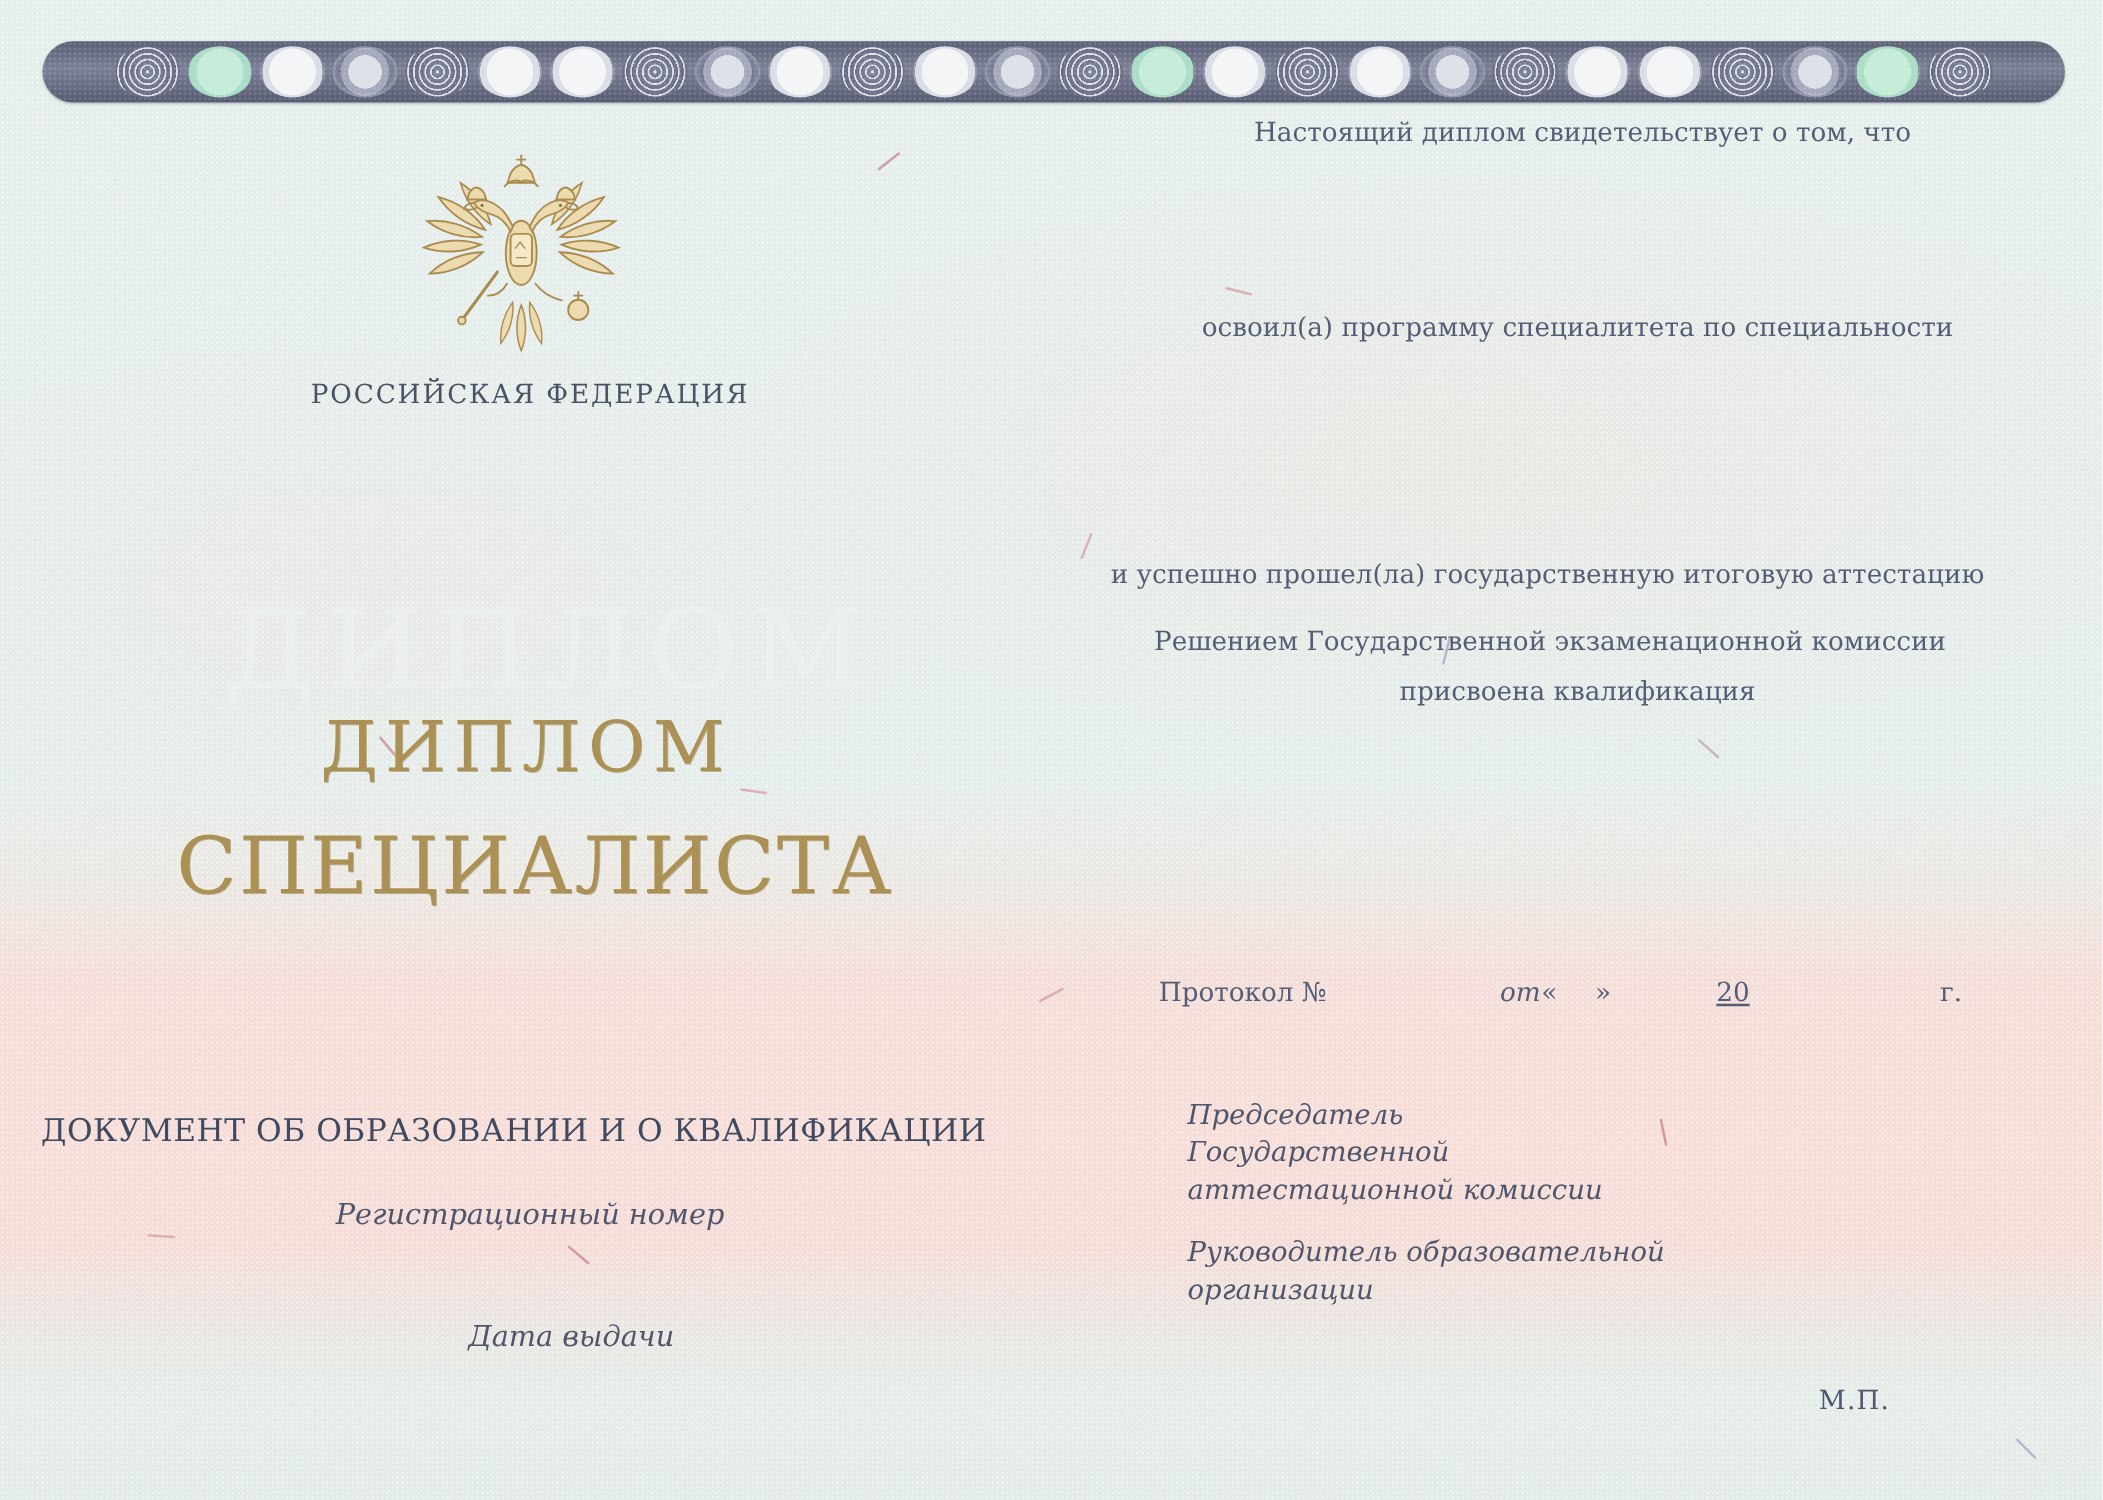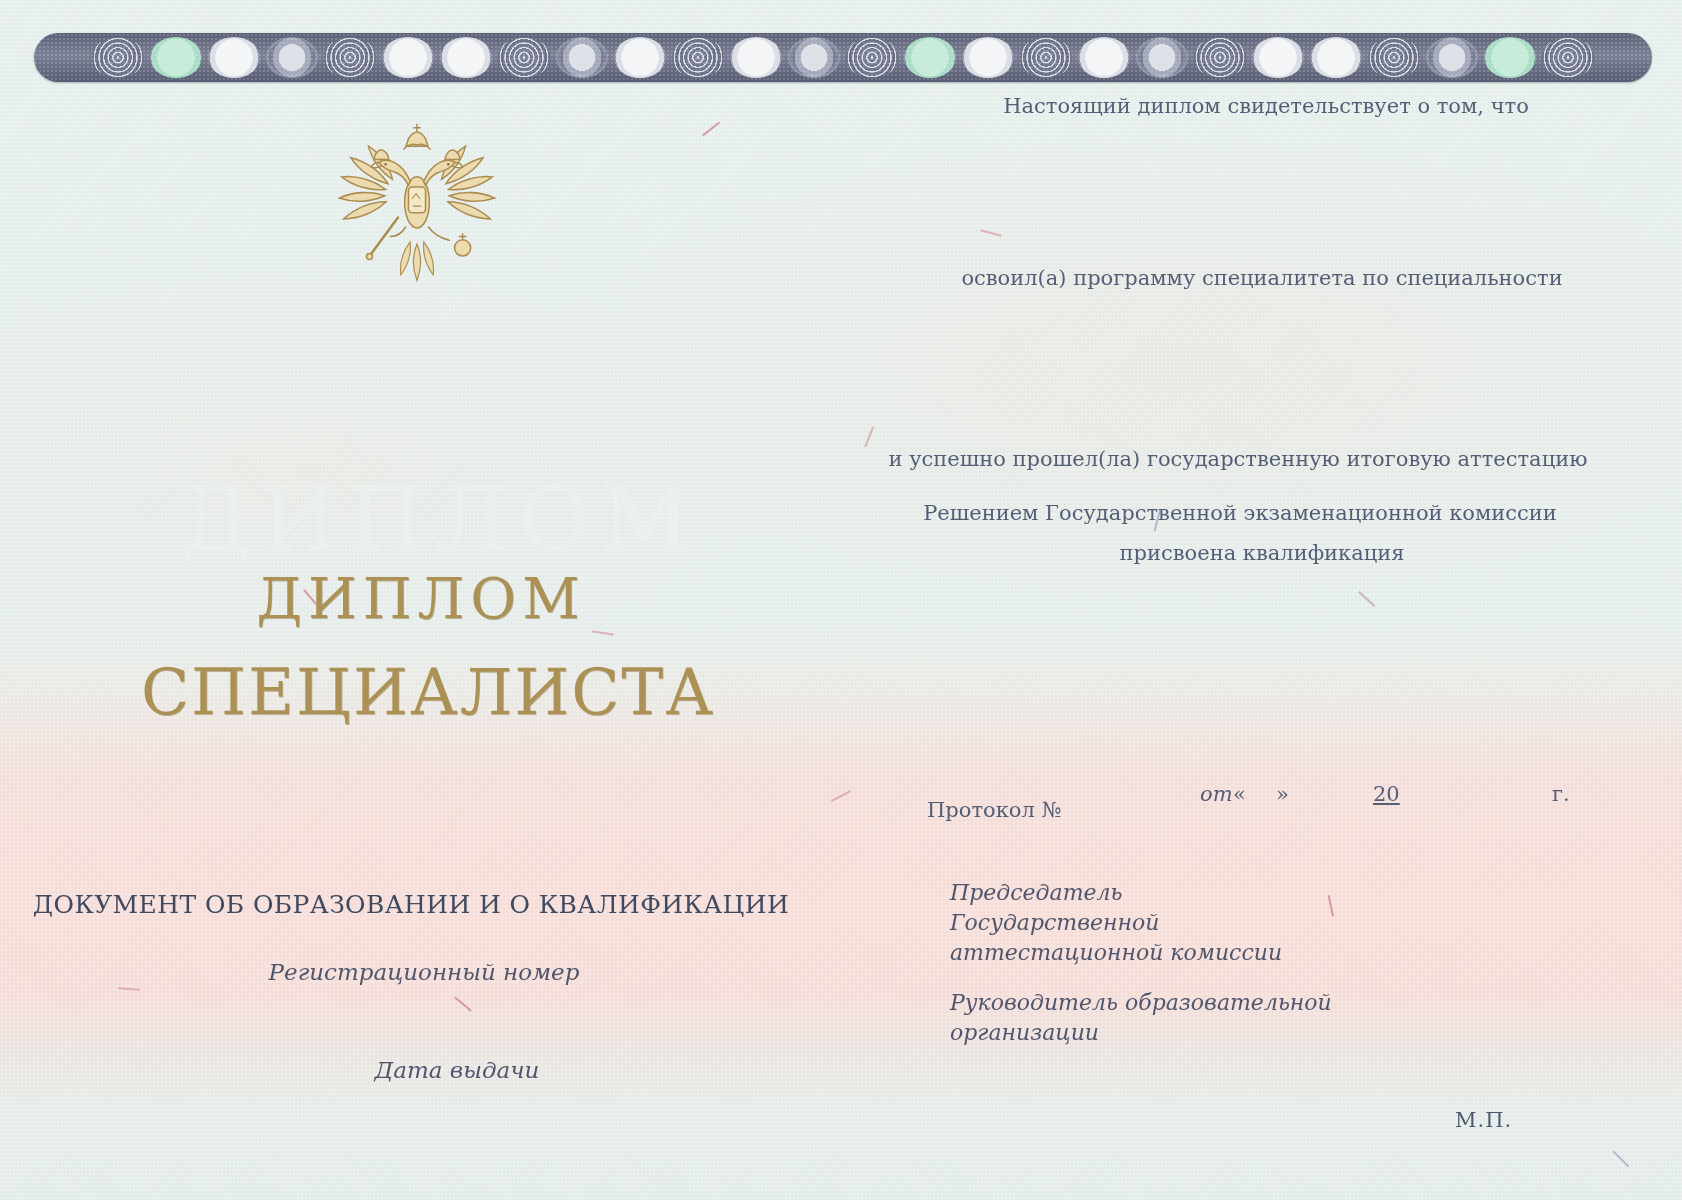--- a/index.html
+++ b/index.html
@@ -61,27 +61,27 @@
   .title2{left:428px;top:656px;font-size:63px;letter-spacing:2px;}
   .subtitle{left:411px;top:890px;font-size:25px;letter-spacing:.4px;color:#3f4a61;}
   .labelit{font-style:italic;color:#4f566c;}
   .reg-label{left:424px;top:959px;font-size:23px;}
   .date-label{left:413px;top:1057px;font-size:23px;margin-left:44px;}
   .watermark{left:180px;top:468px;font-size:88px;letter-spacing:10px;color:#eef4f2;opacity:.5;filter:blur(1px);}
 
   
   .rline{font-size:21px;color:#535e76;}
   .stmt{left:1266px;top:94px;}
-  .program{left:1262px;top:250px;margin-top:16px;}
+  .program{left:1262px;top:250px;}
   .attest{left:1238px;top:447px;}
   .decision{left:1240px;top:501px;}
   .qualif{left:1262px;top:541px;text-align:center;}
 
   .proto{top:782px;font-size:21px;color:#535e76;}
-  .proto-label{left:927px;margin-top:16px;}
+  .proto-label{left:927px;}
   .proto-from{left:1200px;font-style:italic;}
   .proto-qo{left:1233px;}
   .proto-qc{left:1276px;}
   .proto-century{left:1373px;text-decoration:underline;}
   .proto-gsuffix{left:1552px;}
 
   .sig{font-style:italic;font-size:22px;color:#4f566c;line-height:30px;}
   .chairman{left:950px;top:878px;}
   .head{left:950px;top:988px;}
   .seal{left:1455px;top:1108px;font-size:21px;letter-spacing:1px;color:#4e5870;}
@@ -184,20 +184,21 @@
         <circle cx="50" cy="151" r="3.2"></circle>
 
         <circle cx="148" cy="142" r="8.5"></circle>
         <line x1="148" y1="133" x2="148" y2="127"></line>
         <line x1="144.5" y1="130" x2="151.5" y2="130"></line>
         <path d="M112 120 C118 128 126 132 134 134 M88 120 C84 127 78 130 72 130" fill="none"></path>
       </g>
     </svg>
   </div>
 
+  <div class="abs ctr country">РОССИЙСКАЯ ФЕДЕРАЦИЯ</div>
 
   <div class="abs ctr title title1">ДИПЛОМ</div>
   <div class="abs ctr title title2">СПЕЦИАЛИСТА</div>
 
   <div class="abs ctr subtitle">ДОКУМЕНТ ОБ ОБРАЗОВАНИИ И О КВАЛИФИКАЦИИ</div>
   <div class="abs ctr labelit reg-label">Регистрационный номер</div>
   <div class="abs ctr labelit date-label">Дата выдачи</div>
 
   <div class="abs ctr rline stmt">Настоящий диплом свидетельствует о том, что</div>
   <div class="abs ctr rline program">освоил(а) программу специалитета по специальности</div>

